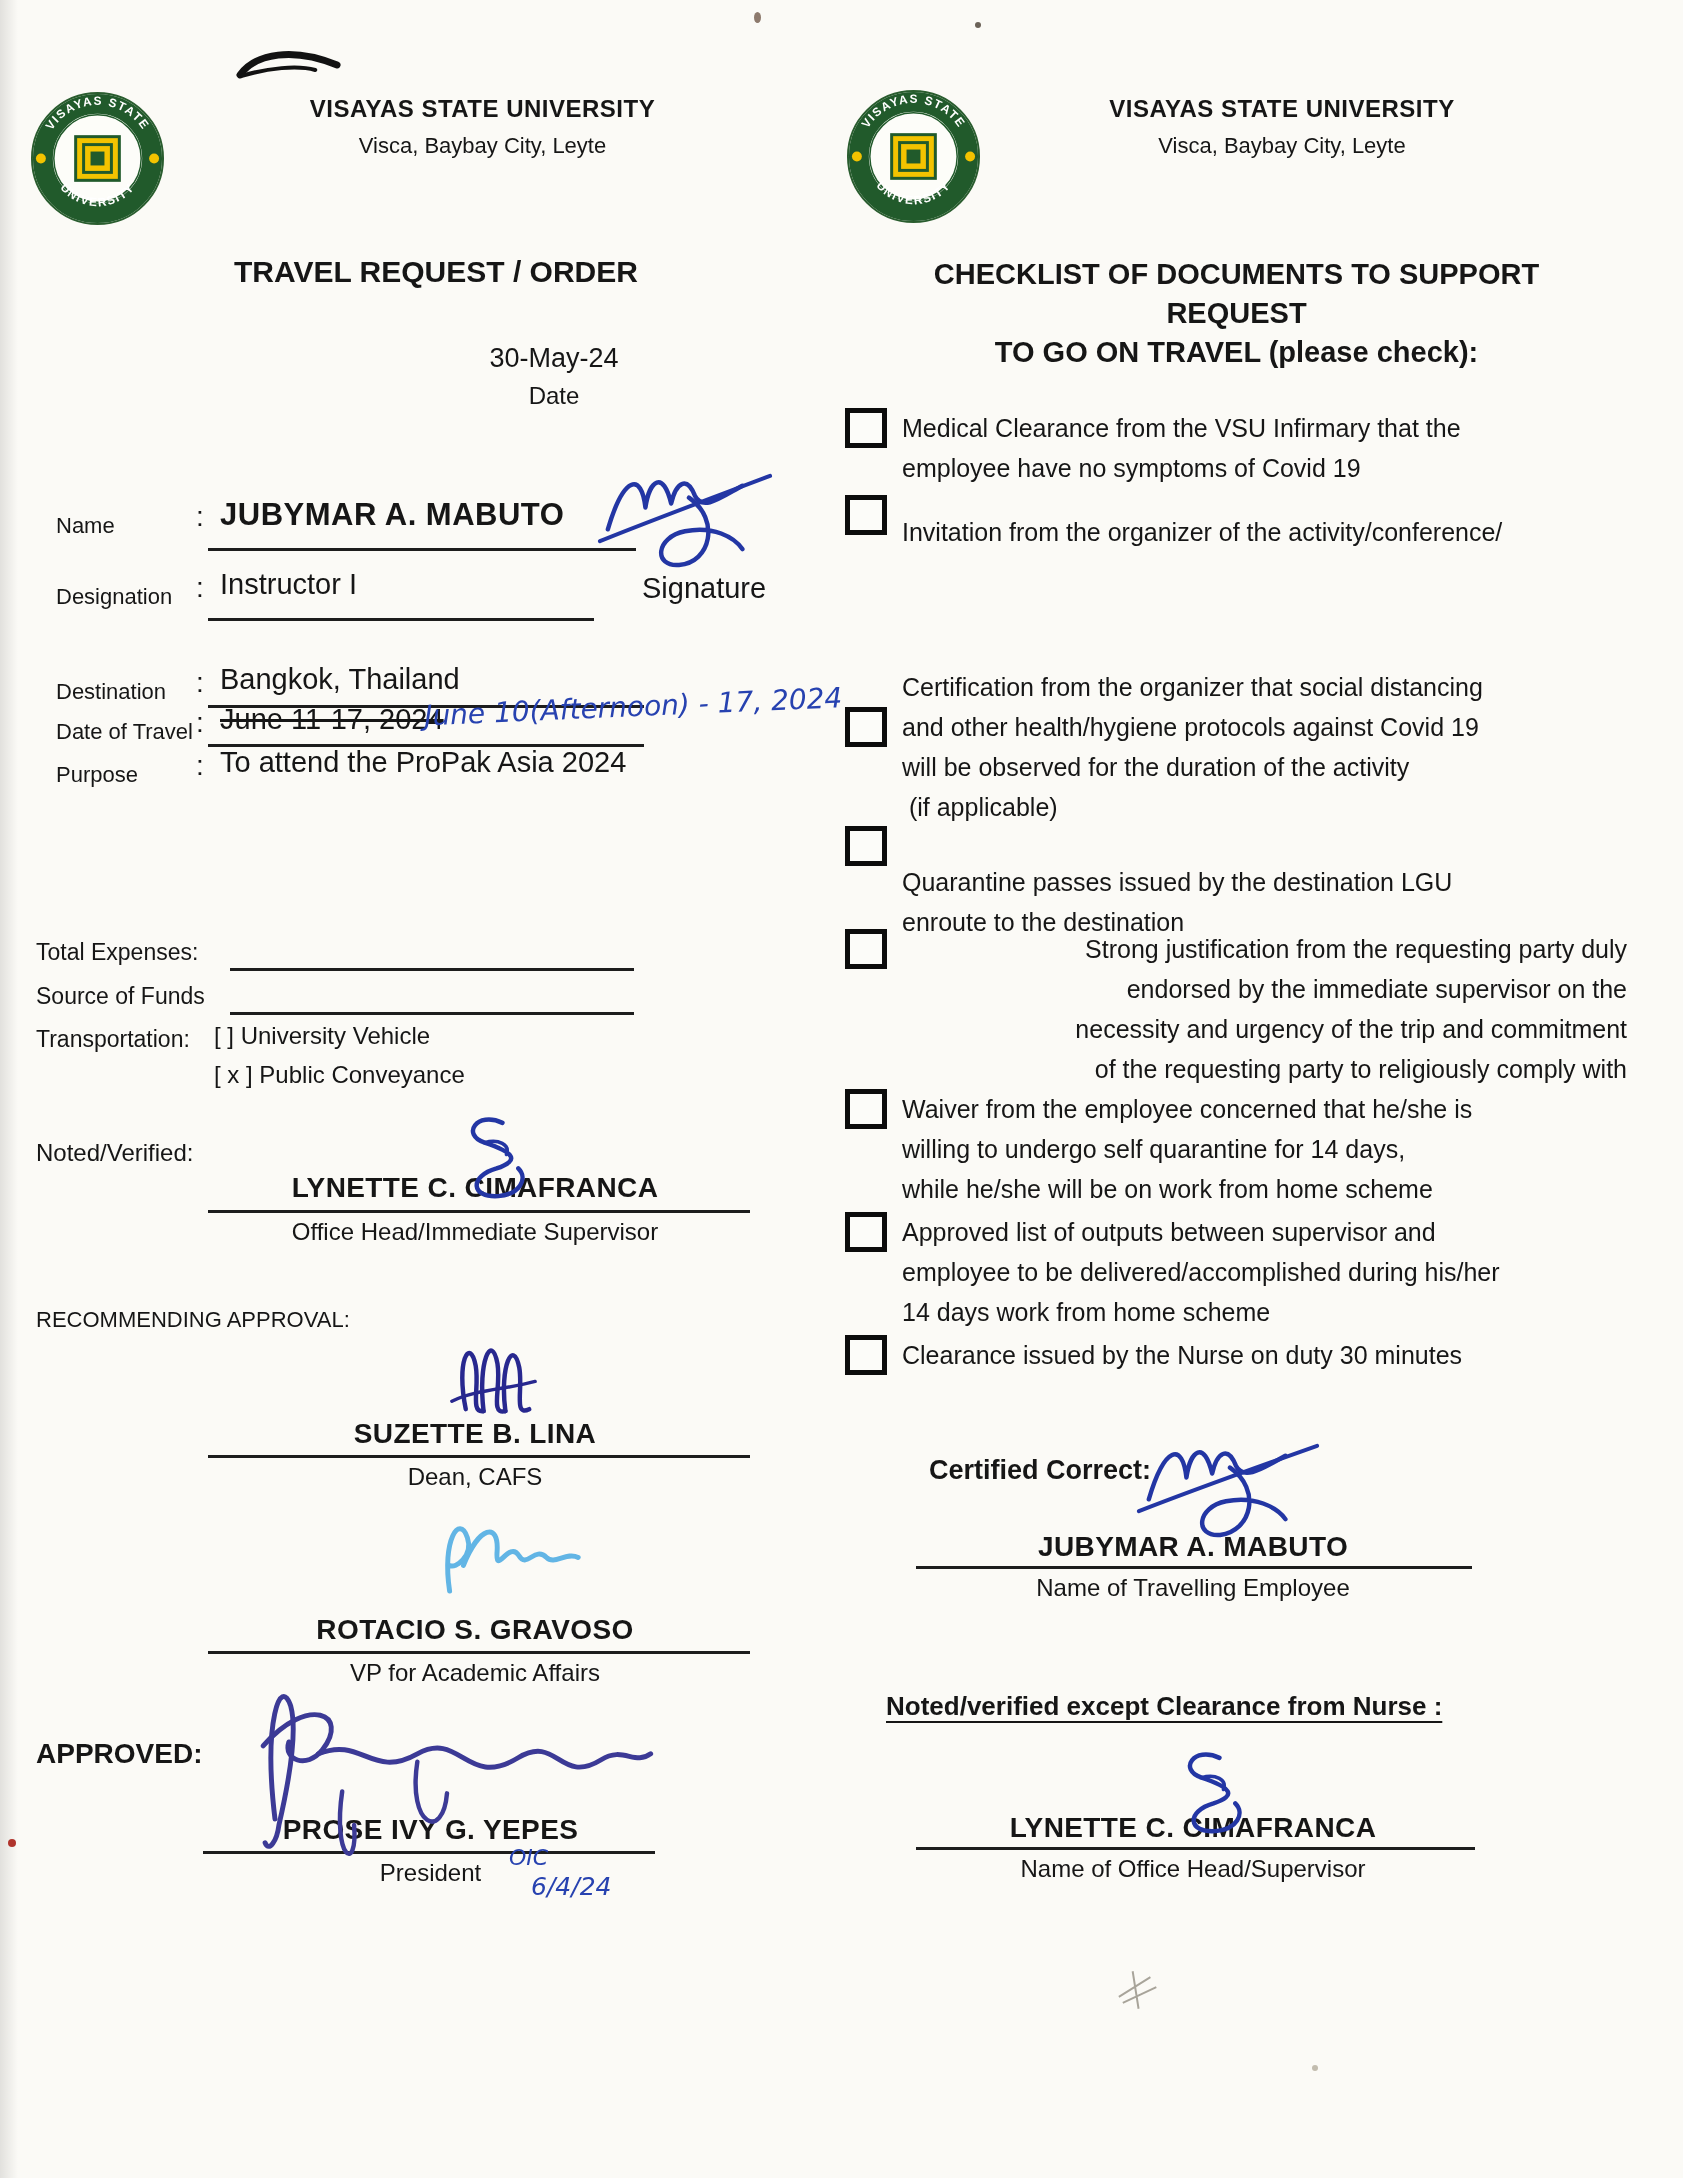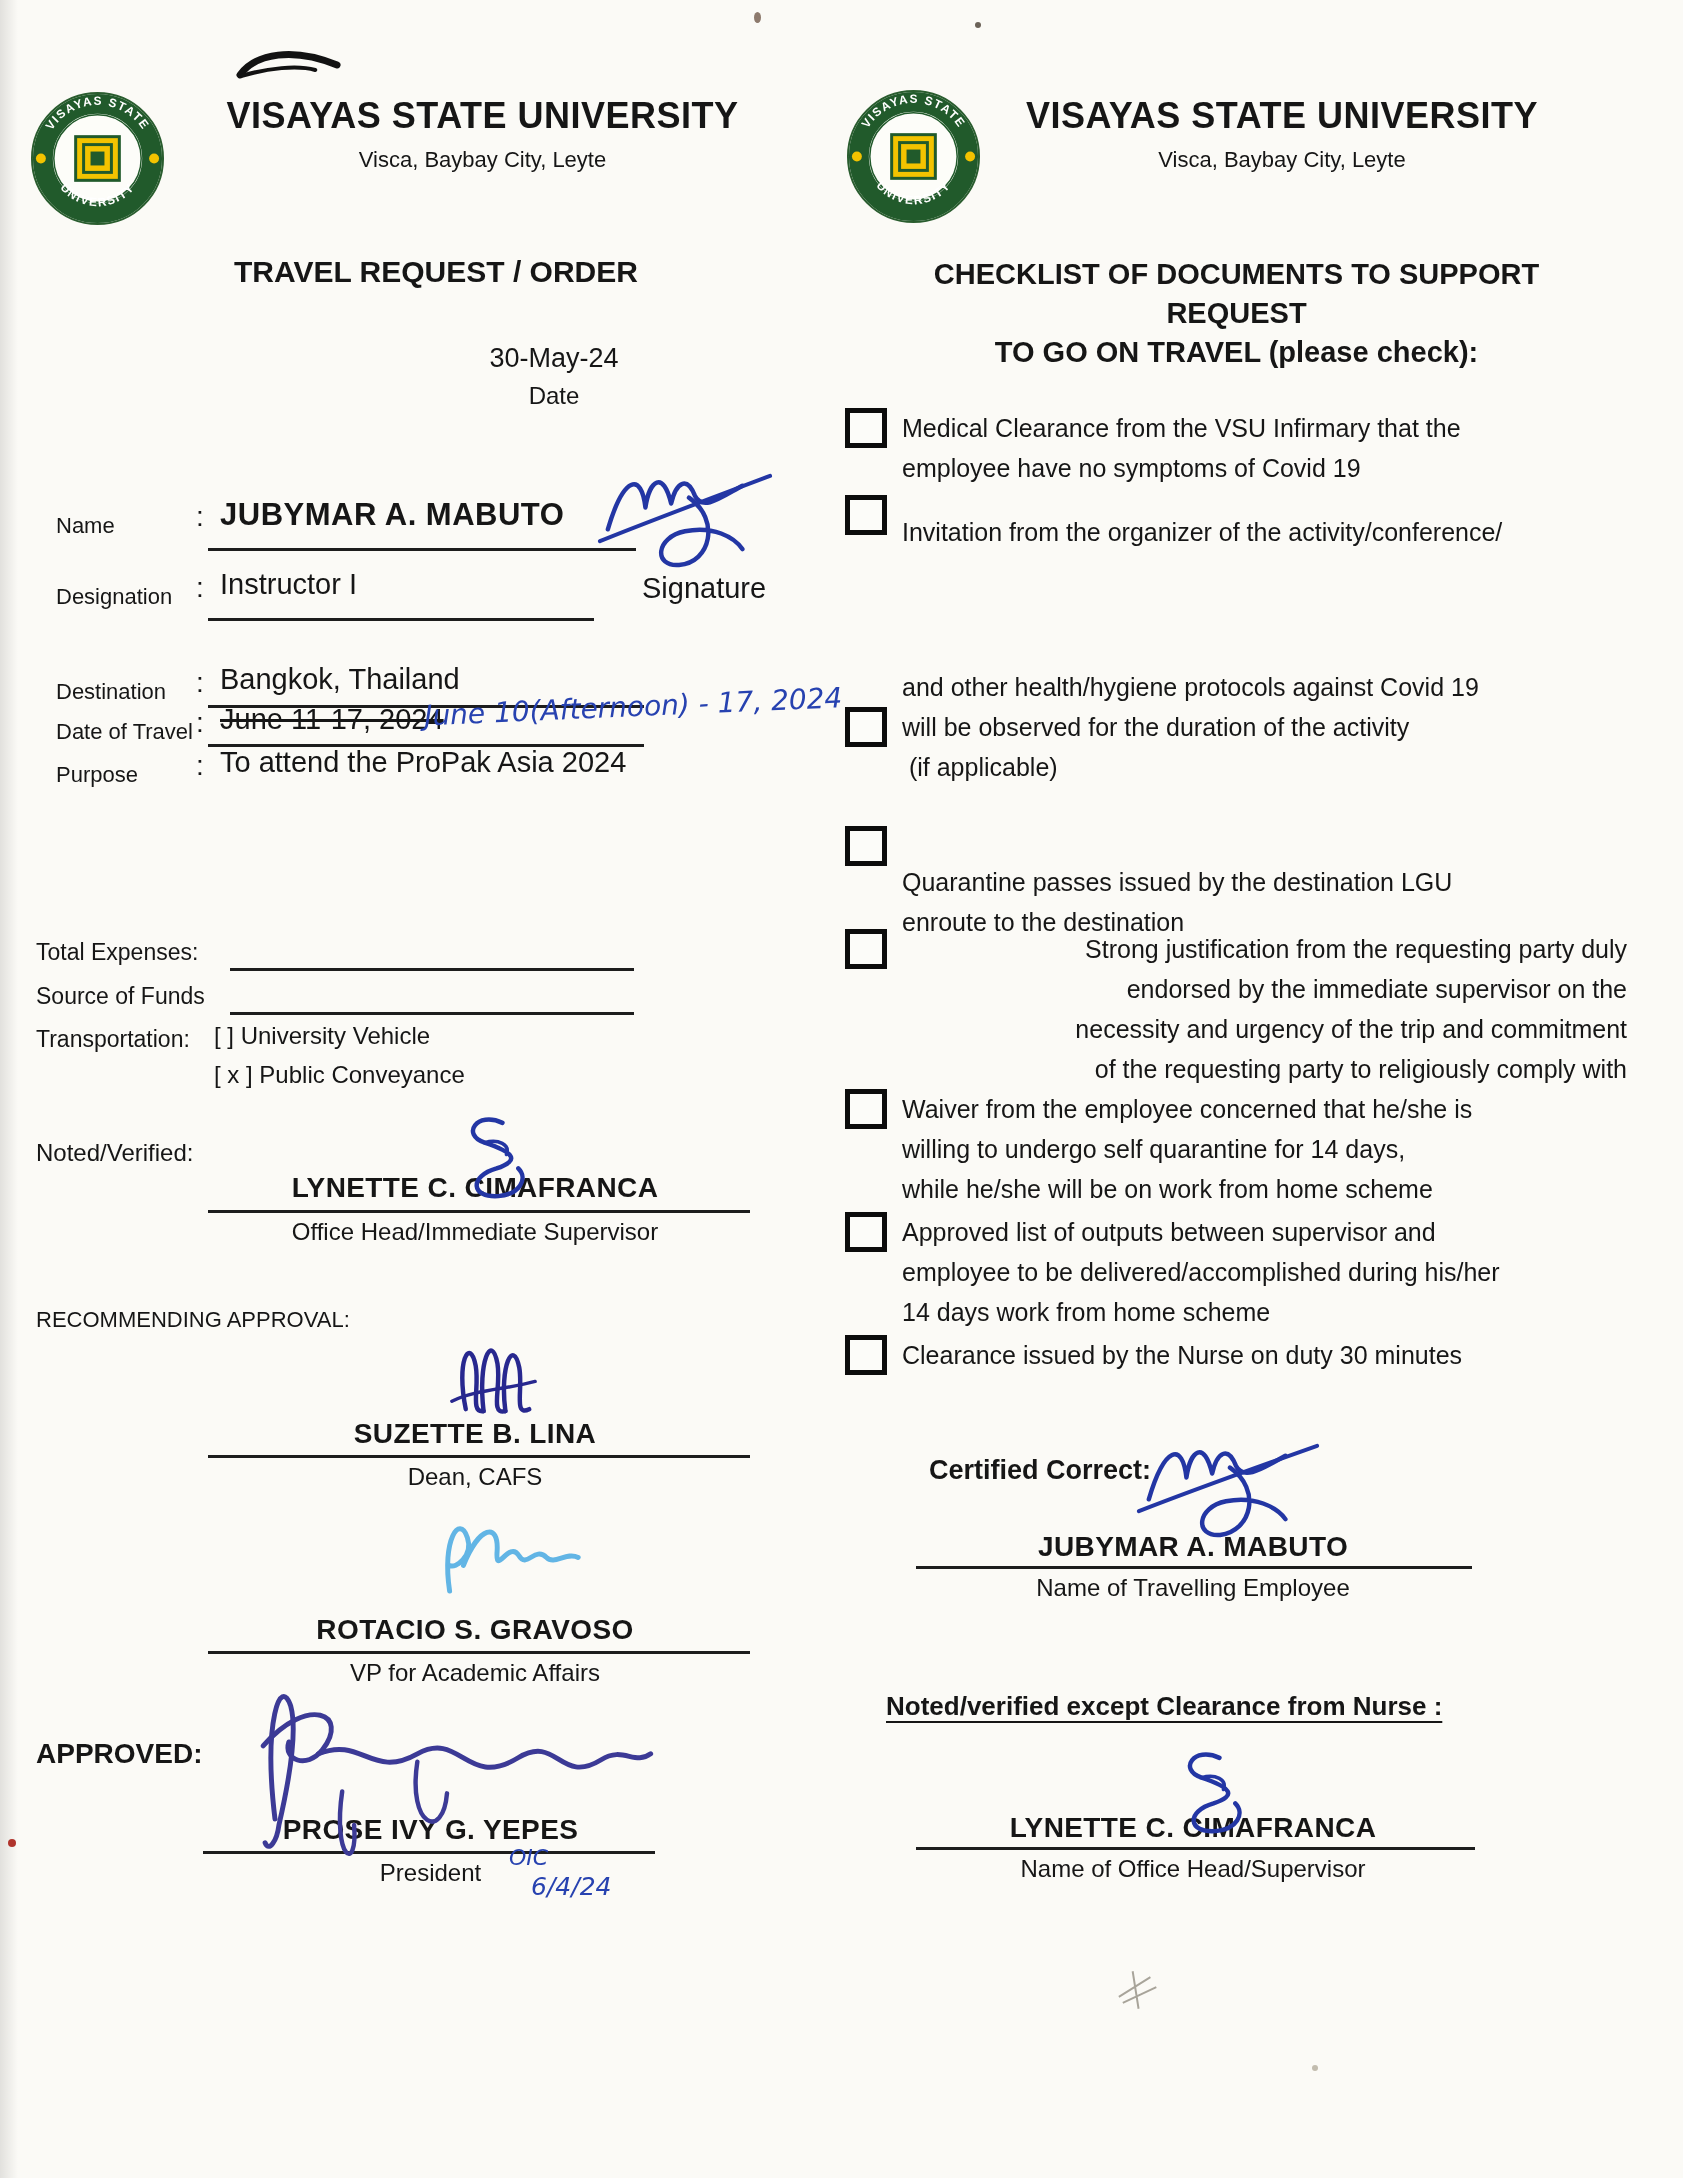--- a/index.html
+++ b/index.html
@@ -9,21 +9,21 @@
     background:#fbfaf6; font-family:"Liberation Sans", sans-serif; color:#161616;
     overflow:hidden;
   }
   .page::before{
     content:""; position:absolute; left:0; top:0; width:18px; height:100%;
     background:linear-gradient(to right, rgba(0,0,0,0.10), rgba(0,0,0,0)); pointer-events:none;
   }
   .abs { position:absolute; }
   .center { text-align:center; }
   .bold { font-weight:bold; }
-  .uni-name { font-size:36px; font-weight:bold; letter-spacing:0.5px; }
+  .uni-name { font-size:24px; font-weight:bold; letter-spacing:0.5px; }
   .uni-addr { font-size:22px; margin-top:10px; }
   .form-title { font-size:30px; font-weight:bold; }
   .date-val { font-size:27px; }
   .date-cap { font-size:24px; margin-top:8px; }
   .lbl { font-size:22px;margin-left:20px; }
   .colon { font-size:28px; }
   .val { font-size:29px; }
   .val-bold { font-size:31px; font-weight:bold; letter-spacing:0.5px; }
   .strike { text-decoration:line-through; text-decoration-thickness:3px; }
   .small-lbl { font-size:23px; }
@@ -217,20 +217,21 @@
         <div class="checkbox" style="top: 0px;"></div>
         <div class="check-line">Medical Clearance from the VSU Infirmary that the</div>
         <div class="check-line">employee have no symptoms of Covid 19</div>
       </div>
       <div class="check-item">
         <div class="checkbox" style="top: 0px;"></div>
         <div class="check-line">Invitation from the organizer of the activity/conference/</div>
       </div>
       <div class="check-item">
         <div class="checkbox" style="top: 40px;"></div>
+        <div class="check-line">Certification from the organizer that social distancing</div>
         <div class="check-line">and other health/hygiene protocols against Covid 19</div>
         <div class="check-line">will be observed for the duration of the activity</div>
         <div class="check-line"> (if applicable)</div>
       </div>
       <div class="check-item">
         <div class="checkbox" style="top: 0px;"></div>
         <div class="check-line">Quarantine passes issued by the destination LGU</div>
         <div class="check-line">enroute to the destination</div>
       </div>
       <div class="check-item">

